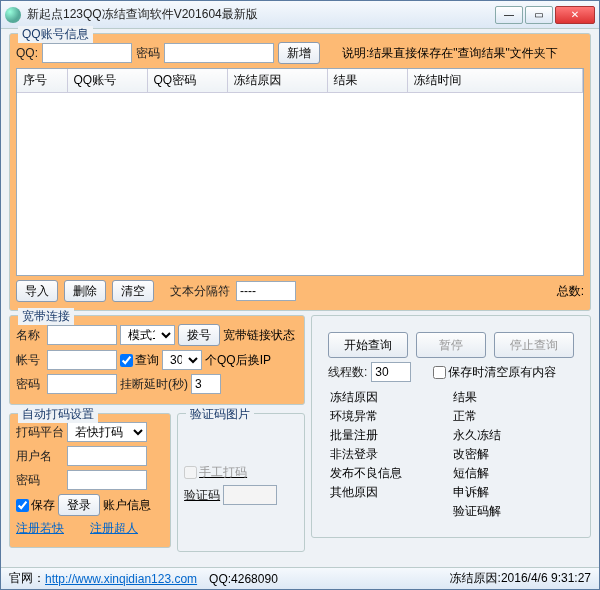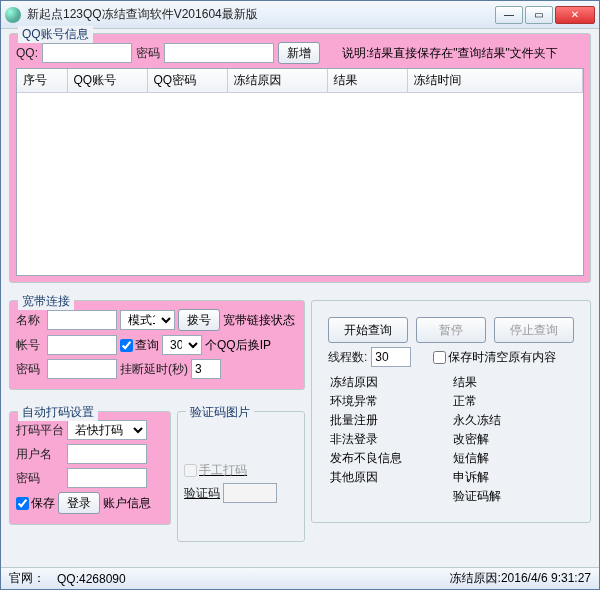--- a/index.html
+++ b/index.html
@@ -5,21 +5,21 @@
     * { box-sizing: border-box; margin: 0; padding: 0; }
     body { font-family: "Microsoft YaHei", SimSun, sans-serif; font-size: 12px; background: #fff; }
     .window { width: 600px; height: 590px; background: #eef2f6; border: 1px solid #5a7aa0; position: relative; }
     .titlebar { height: 28px; background: linear-gradient(#f5f9fd,#dde8f5); border-bottom: 1px solid #bcc; display: flex; align-items: center; padding: 0 4px; }
     .titlebar .icon { width: 16px; height: 16px; border-radius: 50%; background: radial-gradient(circle at 30% 30%, #9fd, #5a9 60%); margin-right: 6px; }
     .titlebar .title { flex: 1; color: #222; }
     .winbtns { display: flex; gap: 2px; }
     .winbtn { width: 28px; height: 18px; border: 1px solid #8aa; border-radius: 2px; background: linear-gradient(#fff,#dde8f5); display: flex; align-items: center; justify-content: center; font-size: 10px; }
     .winbtn.close { background: linear-gradient(#f77,#d33); color: #fff; border-color: #a33; width: 40px; }
     .client { padding: 4px 8px 0 8px; }
-    .groupbox { border: 1px solid #bcc; border-radius: 3px; margin-bottom: 17px; position: relative; padding: 8px 6px 6px 6px; background: #f9a8d4; }
+    .groupbox { border: 1px solid #bcc; border-radius: 3px; margin-bottom: 4px; position: relative; padding: 8px 6px 6px 6px; background: #fdba74; }
     .groupbox > .legend { position: absolute; top: -8px; left: 8px; background: #eef2f6; padding: 0 4px; color: #1a3a6a; }
     .row { display: flex; align-items: center; gap: 4px; margin-bottom: 4px; }
     label.lbl { color: #222; }
     input.txt, select.sel { border: 1px solid #9ab; background: #fff; height: 20px; padding: 1px 3px; font-size: 12px; }
     input.txt:disabled { background: #f4f4f4; color: #888; }
     button.btn { height: 22px; border: 1px solid #8a9bb0; background: linear-gradient(#fdfdfd,#e6ecf3); border-radius: 3px; padding: 0 8px; font-size: 12px; cursor: pointer; }
     button.btn:disabled { color: #999; }
     .table-wrap { border: 1px solid #9ab; background: #fff; height: 208px; overflow: auto; }
     table.grid { width: 100%; border-collapse: collapse; }
     table.grid th { background: linear-gradient(#fdfdfd,#eef2f6); border-right: 1px solid #ccd; border-bottom: 1px solid #ccd; font-weight: normal; text-align: left; padding: 3px 6px; height: 22px; }
@@ -75,20 +75,28 @@
             <th style="width:80px">QQ账号</th>
             <th style="width:80px">QQ密码</th>
             <th style="width:100px">冻结原因</th>
             <th style="width:80px">结果</th>
             <th>冻结时间</th>
           </tr>
             </thead>
         </table>
       </div>
 
+      <div class="totals-row">
+        <button class="btn">导入</button>
+        <button class="btn">删除</button>
+        <button class="btn">清空</button>
+        <label class="lbl" style="margin-left:10px">文本分隔符</label>
+        <input class="txt" style="width: 60px;" value="----">
+        <span class="totals-right">总数:</span>
+      </div>
     </div>
 
     <div class="two-col">
       <div class="col-left">
         <div class="groupbox">
           <div class="legend">宽带连接</div>
           <div class="row small-gap">
             <label class="lbl" style="width:28px">名称</label>
             <input class="txt" style="width: 70px;">
             <select class="sel" style="width:55px"><option>模式1</option></select>
@@ -129,20 +137,25 @@
               <input class="txt" style="width: 80px;">
             </div>
             <div class="row small-gap">
               <span class="chk">
                   <input type="checkbox" checked="" style="">
                   <span>保存</span>
                 </span>
               <button class="btn">登录</button>
               <span>账户信息</span>
             </div>
+            <div class="row small-gap">
+              <span class="link">注册若快</span>
+              <span style="width:20px"></span>
+              <span class="link">注册超人</span>
+            </div>
           </div>
 
           <div class="captcha-box" style="flex:1;align-self:stretch;height:auto">
             <div class="legend">验证码图片</div>
             <div style="height:44px"></div>
             <div class="row small-gap">
               <span class="chk" style="color:#999">
                   <input type="checkbox" disabled="" style="">
                   <span>手工打码</span>
                 </span>
@@ -189,16 +202,17 @@
               <div>验证码解</div>
             </div>
           </div>
         </div>
       </div>
     </div>
   </div>
 
   <div class="statusbar">
     <span>官网：</span>
+    <span class="link">http://www.xinqidian123.com</span>
     <span style="margin-left:12px">QQ:4268090</span>
     <span class="right"><span>冻结原因:</span><span>2016/4/6 9:31:27</span></span>
   </div>
 </div>
 
 </body></html>

